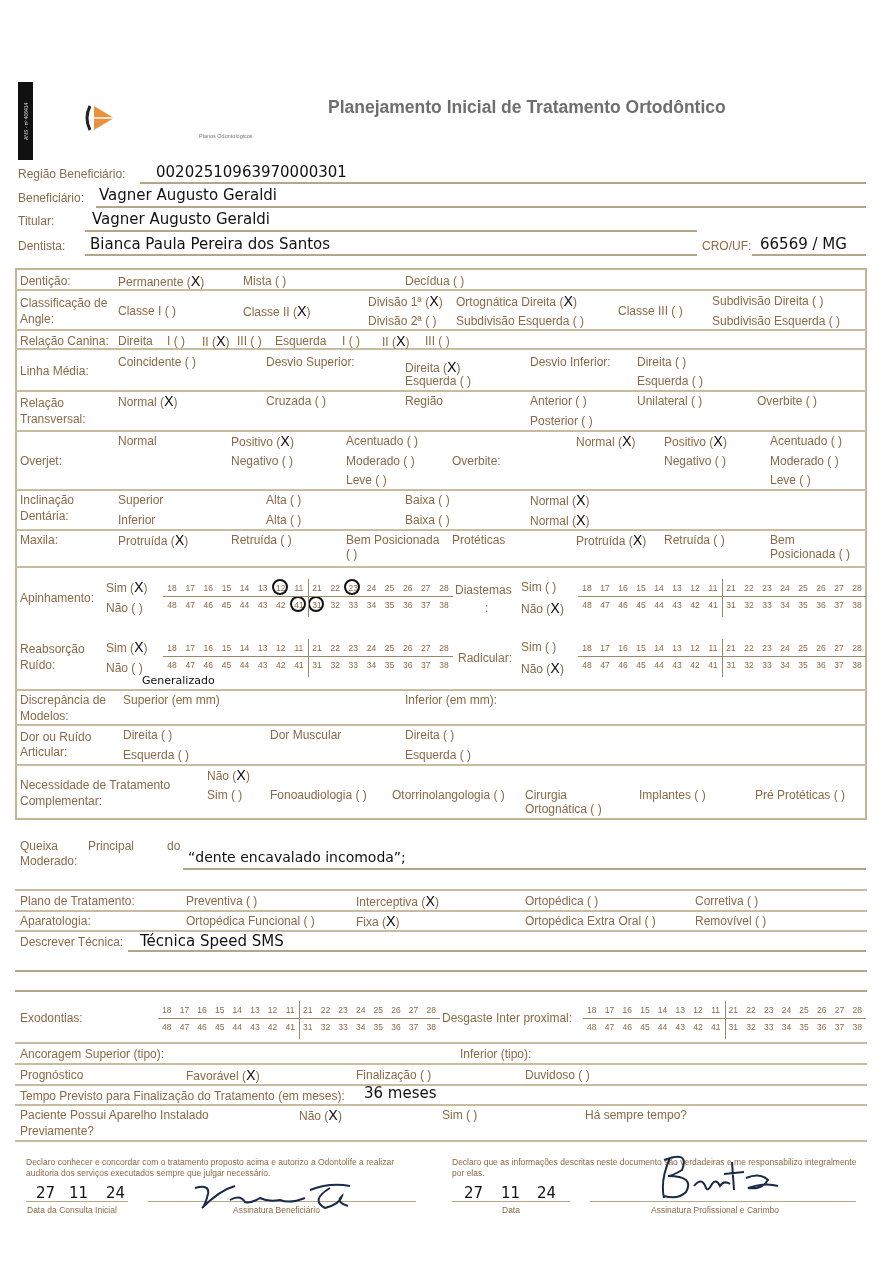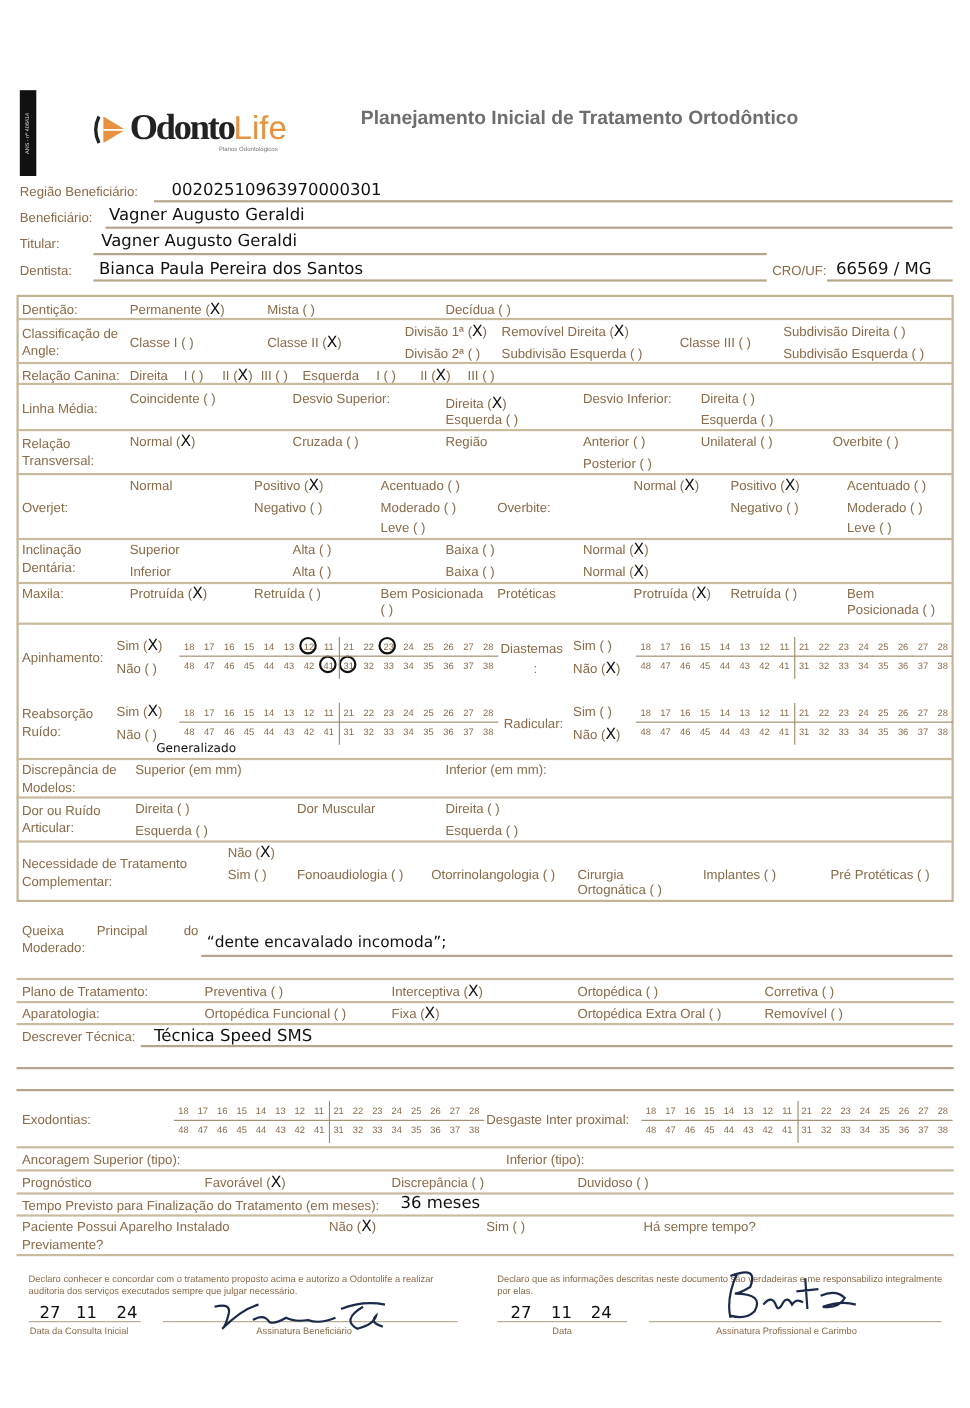--- a/index.html
+++ b/index.html
@@ -29,21 +29,20 @@
 </head>
 <body>
 
 <div id="ans-tag">ANS - nº 406414</div>
 <div class="logo-wrap">
   <svg class="abs" style="left:0;top:4px" width="34" height="32">
     <path d="M6 4 Q0 16 6 28" stroke="#222" stroke-width="3" fill="none"></path>
     <path d="M10 4 L30 16 L10 28 Z" fill="#e8923f"></path>
     <path d="M10 16 L30 16" stroke="#fff" stroke-width="1.5"></path>
   </svg>
-  <div class="logo-text"><span>Odonto</span><span class="logo-life">Life</span></div>
   <div class="logo-sub">Planos Odontológicos</div>
 </div>
 <div id="title">Planejamento Inicial de Tratamento Ortodôntico</div>
 
 <div class="lbl abs" style="left:18px;top:167px">Região Beneficiário:</div>
 <div class="hv abs" style="left:156px;top:163px">00202510963970000301</div>
 <div class="uline" style="left:140px;top:182px;width:726px"></div>
 
 <div class="lbl abs" style="left:18px;top:191px">Beneficiário:</div>
 <div class="hv abs" style="left:99px;top:186px">Vagner Augusto Geraldi</div>
@@ -77,21 +76,21 @@
 <div class="lbl abs" style="left:118px;top:274px"><span>Permanente (</span><span class="mark">X</span><span>)</span></div>
 <div class="lbl abs" style="left:243px;top:274px">Mista (   )</div>
 <div class="lbl abs" style="left:405px;top:274px">Decídua (   )</div>
 
 <div class="lbl abs" style="left:20px;top:296px">Classificação de</div>
 <div class="lbl abs" style="left:20px;top:312px">Angle:</div>
 <div class="lbl abs" style="left:118px;top:304px">Classe I (   )</div>
 <div class="lbl abs" style="left:243px;top:304px"><span>Classe II (</span><span class="mark">X</span><span>)</span></div>
 <div class="lbl abs" style="left:368px;top:294px"><span>Divisão 1ª (</span><span class="mark">X</span><span>)</span></div>
 <div class="lbl abs" style="left:368px;top:314px">Divisão 2ª (   )</div>
-<div class="lbl abs" style="left:456px;top:294px"><span>Removível Direita (</span><span class="mark">X</span><span>)</span></div>
+<div class="lbl abs" style="left:456px;top:294px"><span>Ortognática Direita (</span><span class="mark">X</span><span>)</span></div>
 <div class="lbl abs" style="left:456px;top:314px">Subdivisão Esquerda (   )</div>
 <div class="lbl abs" style="left:618px;top:304px">Classe III (   )</div>
 <div class="lbl abs" style="left:712px;top:294px">Subdivisão Direita (   )</div>
 <div class="lbl abs" style="left:712px;top:314px">Subdivisão Esquerda (   )</div>
 
 <div class="lbl abs" style="left:20px;top:334px">Relação Canina:</div>
 <div class="lbl abs" style="left:118px;top:334px">Direita</div>
 <div class="lbl abs" style="left:167px;top:334px">I (   )</div>
 <div class="lbl abs" style="left:202px;top:334px"><span>II (</span><span class="mark">X</span><span>)</span></div>
 <div class="lbl abs" style="left:237px;top:334px">III (   )</div>
@@ -239,21 +238,21 @@
 <div class="tooth-chart"></div>
 <div class="lbl abs" style="left:442px;top:1011px">Desgaste Inter proximal:</div>
 <div class="tooth-chart"></div>
 
 <div class="hr" style="left:15px;top:1042px;width:852px"></div>
 <div class="lbl abs" style="left:20px;top:1047px">Ancoragem Superior (tipo):</div>
 <div class="lbl abs" style="left:460px;top:1047px">Inferior (tipo):</div>
 <div class="hr" style="left:15px;top:1063px;width:852px"></div>
 <div class="lbl abs" style="left:20px;top:1068px">Prognóstico</div>
 <div class="lbl abs" style="left:186px;top:1068px"><span>Favorável (</span><span class="mark">X</span><span>)</span></div>
-<div class="lbl abs" style="left:356px;top:1068px">Discrepância (   )</div>
+<div class="lbl abs" style="left:356px;top:1068px">Finalização (   )</div>
 <div class="lbl abs" style="left:525px;top:1068px">Duvidoso (   )</div>
 <div class="hr" style="left:15px;top:1084px;width:852px"></div>
 <div class="lbl abs" style="left:20px;top:1089px">Tempo Previsto para Finalização do Tratamento (em meses):</div>
 <div class="hand abs" style="left:364px;top:1084px;font-size:15px">36 meses</div>
 <div class="hr" style="left:15px;top:1104px;width:852px"></div>
 <div class="lbl abs" style="left:20px;top:1108px">Paciente Possui Aparelho Instalado</div>
 <div class="lbl abs" style="left:20px;top:1124px">Previamente?</div>
 <div class="lbl abs" style="left:299px;top:1108px"><span>Não (</span><span class="mark">X</span><span>)</span></div>
 <div class="lbl abs" style="left:442px;top:1108px">Sim (   )</div>
 <div class="lbl abs" style="left:585px;top:1108px">Há sempre tempo?</div>

